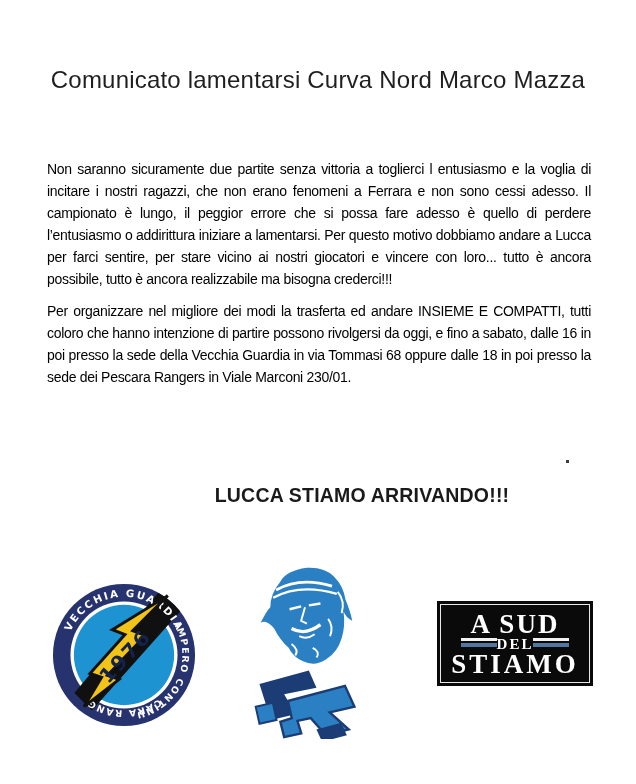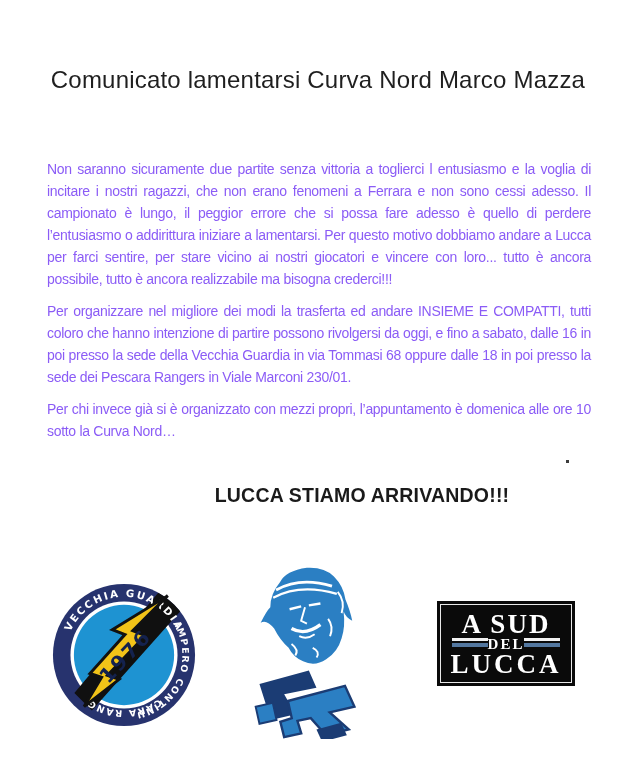--- a/index.html
+++ b/index.html
@@ -6,37 +6,37 @@
   .page{
     position:relative;width:636px;height:784px;background:#ffffff;
     font-family:"Liberation Sans",sans-serif;overflow:hidden;
   }
   .doc-title{
     position:absolute;top:66px;left:0;width:636px;text-align:center;
     font-size:24px;font-weight:500;color:#1f1f1f;letter-spacing:0.2px;
   }
   .body-text{
     position:absolute;top:158px;left:47px;width:544px;
-    font-size:14px;line-height:22px;color:#8b5cf6;
+    font-size:14px;line-height:22px;color:#000000;
     letter-spacing:-0.3px;text-align:justify;
   }
   .para{margin:0 0 10px 0;}
   .para .u{text-underline-offset:2px;text-decoration-thickness:1px;}
   .slogan{
     position:absolute;top:484px;left:0;width:636px;text-align:center;
     font-size:19.5px;font-weight:bold;color:#1a1a1a;letter-spacing:0.2px;margin-left:44px;
   }
   .stray-dot{
     position:absolute;left:566px;top:460px;width:3px;height:3px;background:#3c3c3c;
   }
   .badge-wrap{position:absolute;left:51px;top:582px;width:146px;height:146px;}
   .face-wrap{position:absolute;left:252px;top:563px;width:106px;height:106px;}
   .pr-wrap{position:absolute;left:248px;top:663px;width:116px;height:76px;}
   .asdf-box{
-    position:absolute;left:437px;top:601px;width:138px;height:85px;
+    position:absolute;left:437px;top:601px;width:156px;height:85px;
     background:#0a0a0a;color:#ffffff;display:flex;flex-direction:column;
     align-items:center;justify-content:center;
     box-shadow:inset 0 0 0 3px #0a0a0a, inset 0 0 0 4px #e8e8e8;
     font-family:"Liberation Serif",serif;
   }
   .asdf-line1{font-size:27px;font-weight:bold;letter-spacing:2px;line-height:26px;}
   .asdf-mid{display:flex;line-height:12px;margin:1px 0;}
   .asdf-del{font-size:15px;font-weight:bold;letter-spacing:2px;}
   .asdf-stripe{width:36px;height:9px;display:flex;flex-direction:column;justify-content:space-between;}
   .asdf-stripe .s-w{height:3px;background:#f2f2f2;}
@@ -47,21 +47,20 @@
 </head>
 <body>
 
 <div class="page">
 
   <div class="doc-title">Comunicato lamentarsi Curva Nord Marco Mazza</div>
 
   <div class="body-text">
       <div class="para"><span>Non saranno sicuramente due partite senza vittoria a toglierci l entusiasmo e la voglia di incitare i nostri ragazzi, che non erano fenomeni a Ferrara e non sono cessi adesso. Il campionato è lungo, il peggior errore che si possa fare adesso è quello di perdere l’entusiasmo o addirittura iniziare a lamentarsi. Per questo motivo dobbiamo andare a Lucca per farci sentire, per stare vicino ai nostri giocatori e vincere con loro... tutto è ancora possibile, tutto è ancora realizzabile ma bisogna crederci!!!</span></div>
       <div class="para"><span>Per organizzare nel migliore dei modi la trasferta ed andare INSIEME E COMPATTI, tutti coloro che hanno intenzione di partire possono rivolgersi da oggi, e fino a sabato, dalle 16 in poi </span><span class="u">presso la sede della Vecchia Guardia in via Tommasi 68 oppure dalle 18 in poi presso la sede dei Pescara Rangers in Viale Marconi 230/01</span><span>.</span></div>
-      <div class="para"><span>Per chi invece già si è organizzato con mezzi propri, l’appuntamento è domenica alle ore 10 sotto la Curva Nord…</span></div>
     </div>
 
   <div class="slogan">LUCCA STIAMO ARRIVANDO!!!</div>
 
   <div class="stray-dot"></div>
 
   <div class="badge-wrap">
     <svg viewBox="0 0 150 150" width="146" height="146">
       <defs>
         <clipPath id="badgeClip">
@@ -123,16 +122,16 @@
       <div class="asdf-stripe">
           <div class="s-w"></div>
           <div class="s-b"></div>
         </div>
       <div class="asdf-del">DEL</div>
       <div class="asdf-stripe">
           <div class="s-w"></div>
           <div class="s-b"></div>
         </div>
     </div>
-    <div class="asdf-line3">LUCCA</div>
+    <div class="asdf-line3">STIAMO</div>
   </div>
 
 </div>
 
 </body></html>

